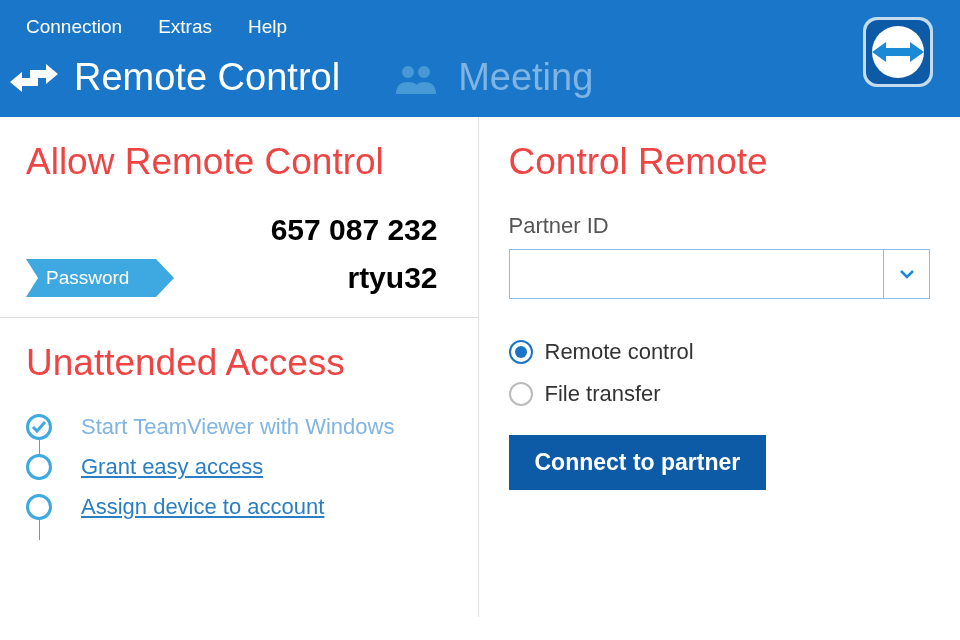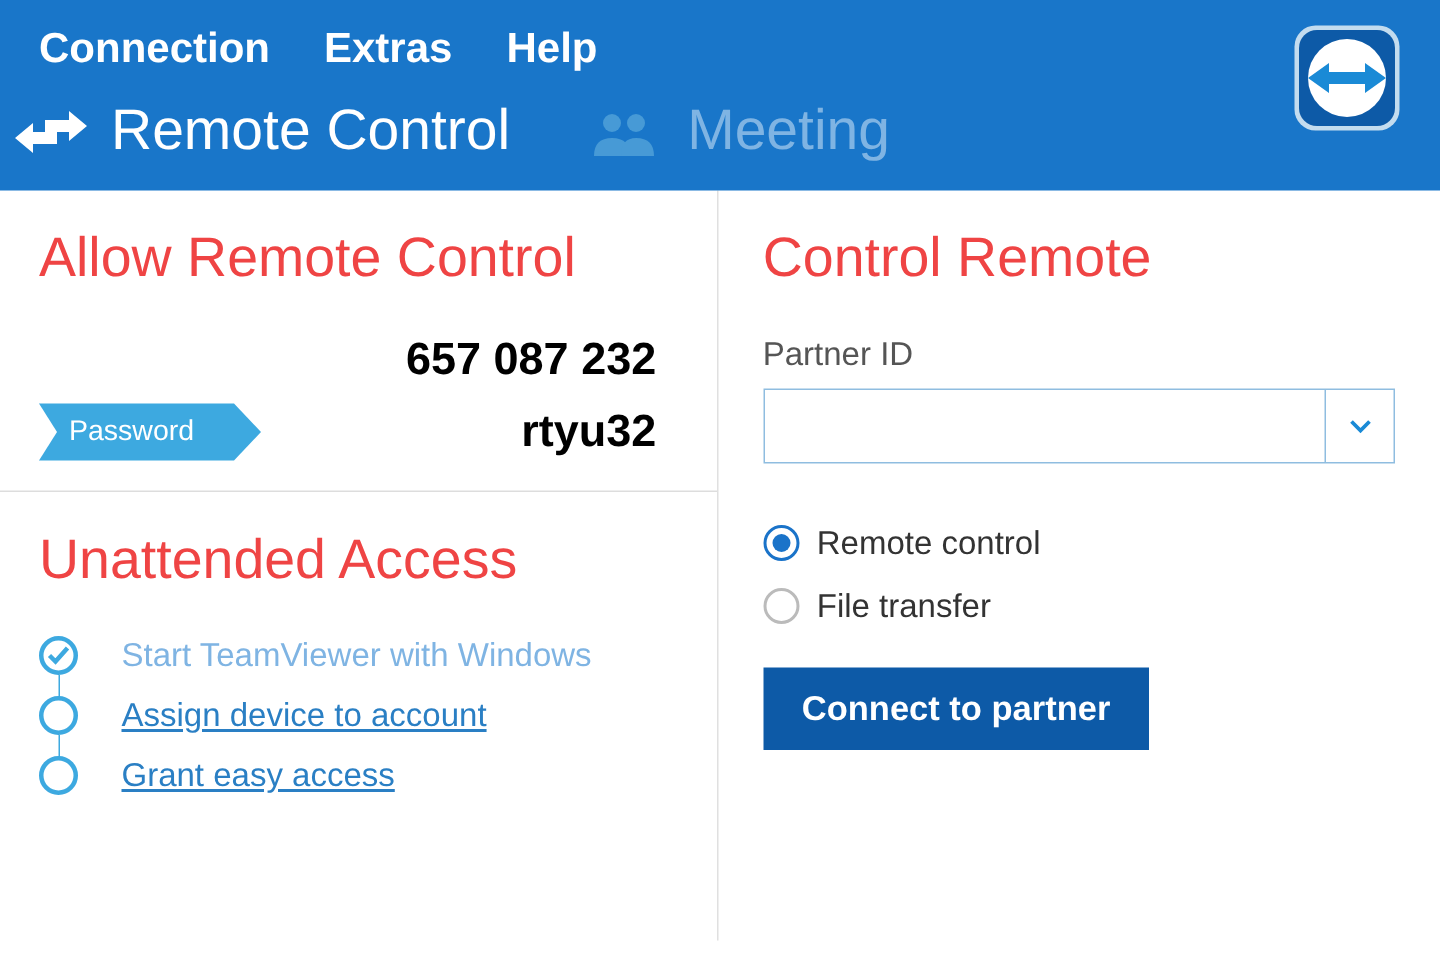--- a/index.html
+++ b/index.html
@@ -12,22 +12,22 @@
     }
     .header {
       background: #1976c9;
       color: #fff;
       position: relative;
     }
     .menu-bar {
       display: flex;
       gap: 36px;
       padding: 16px 26px 8px;
-      font-size: 28px;
-      font-weight: 700;
+      font-size: 19px;
+      font-weight: 400;
     }
     .menu-item { cursor: pointer; }
     .tabs {
       display: flex;
       align-items: center;
       padding: 10px 8px 18px;
       gap: 52px;
     }
     .tab {
       display: flex;
@@ -277,28 +277,28 @@
               <path d="M2 8 L6 12 L14 3" stroke="#3da9e0" stroke-width="3" fill="none"></path>
             </svg>
         </span>
         <span class="connector"></span>
         <span class="check-text done">Start TeamViewer with Windows</span>
       </li>
       <li>
         <span class="check-circle">
           
         </span>
-        <span class="connector"></span>
-        <span class="check-text link">Assign device to account</span>
+        <span class="check-text link">Grant easy access</span>
       </li>
       <li>
         <span class="check-circle">
           
         </span>
-        <span class="check-text link">Grant easy access</span>
+        <span class="connector"></span>
+        <span class="check-text link">Assign device to account</span>
       </li>
     </ul>
   </div>
 
   <div class="right-col">
     <h2 class="section-title">Control Remote</h2>
     <div class="partner-label">Partner ID</div>
     <div class="partner-wrap">
       <input class="partner-input" value="" style="">
       <div class="partner-caret">

